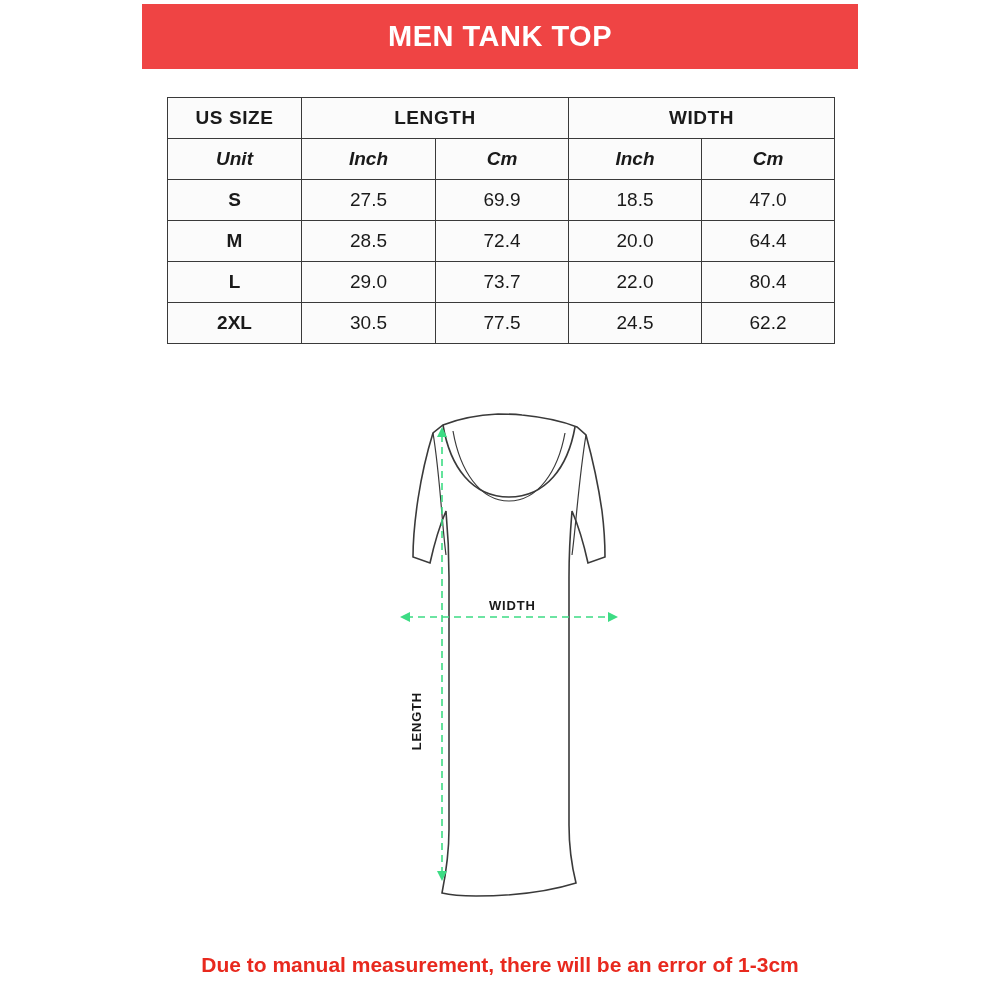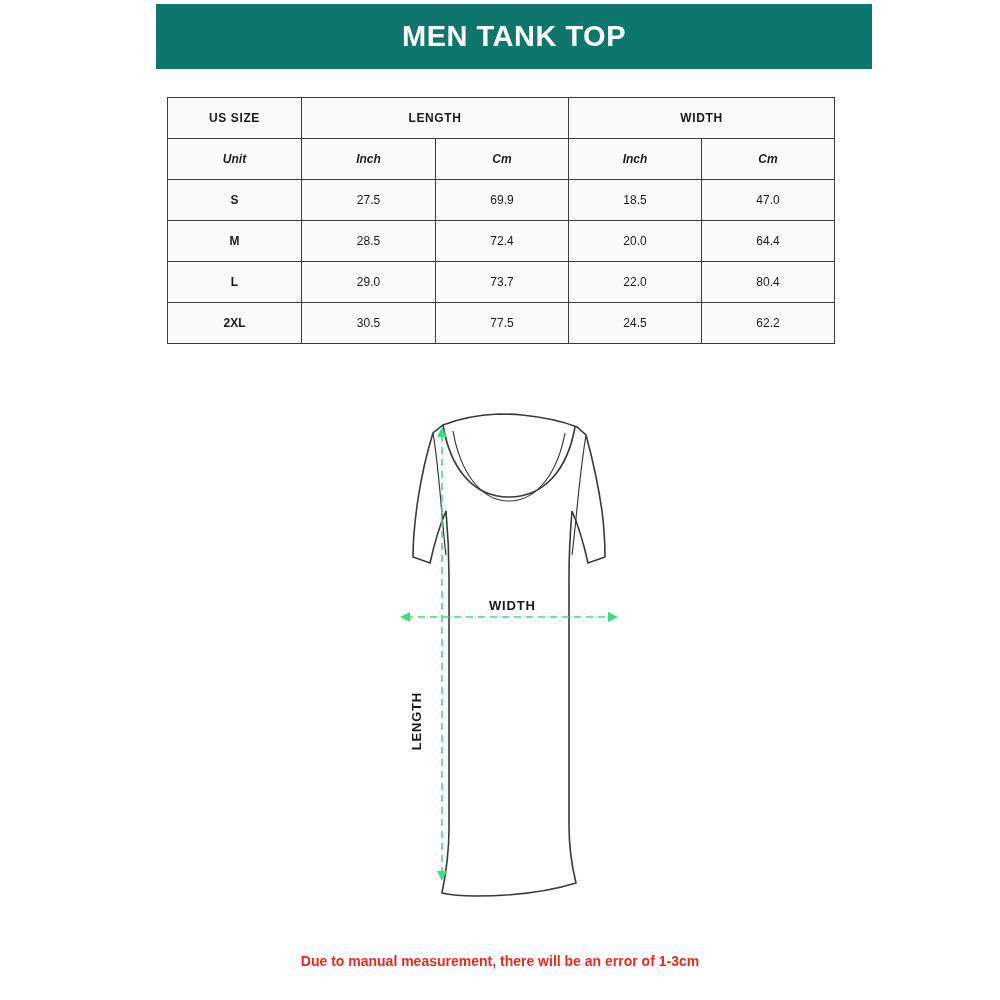--- a/index.html
+++ b/index.html
@@ -16,25 +16,24 @@
     overflow: hidden;
   }
 
   
   .banner {
     position: absolute;
     left: 142px;
     top: 4px;
     width: 716px;
     height: 65px;
-    background: #0f766e;
+    background: #ef4444;
     display: flex;
     align-items: center;
     justify-content: center;
-    margin-left: 14px;
   }
   .banner-title {
     color: #ffffff;
     font-size: 29px;
     font-weight: bold;
     letter-spacing: 0.5px;
   }
 
   
   .table-wrap {
@@ -46,21 +45,21 @@
   table.size-table {
     border-collapse: collapse;
     width: 667px;
     table-layout: fixed;
   }
   table.size-table td {
     border: 1px solid #3a3a3a;
     height: 40px;
     text-align: center;
     vertical-align: middle;
-    font-size: 12px;
+    font-size: 19px;
     background: #fbfbfb;
     padding: 0;
   }
   .hdr {
     font-weight: bold;
     font-size: 14px;
     letter-spacing: 0.6px;
   }
   .unit-cell {
     font-weight: bold;
@@ -115,21 +114,21 @@
   }
 
   
   .footnote {
     position: absolute;
     left: 0;
     top: 953px;
     width: 1000px;
     text-align: center;
     color: #e8291e;
-    font-size: 14px;
+    font-size: 21px;
     font-weight: bold;
   }
 </style>
 </head>
 <body>
 
 <div class="banner">
   <div class="banner-title">MEN TANK TOP</div>
 </div>
 

